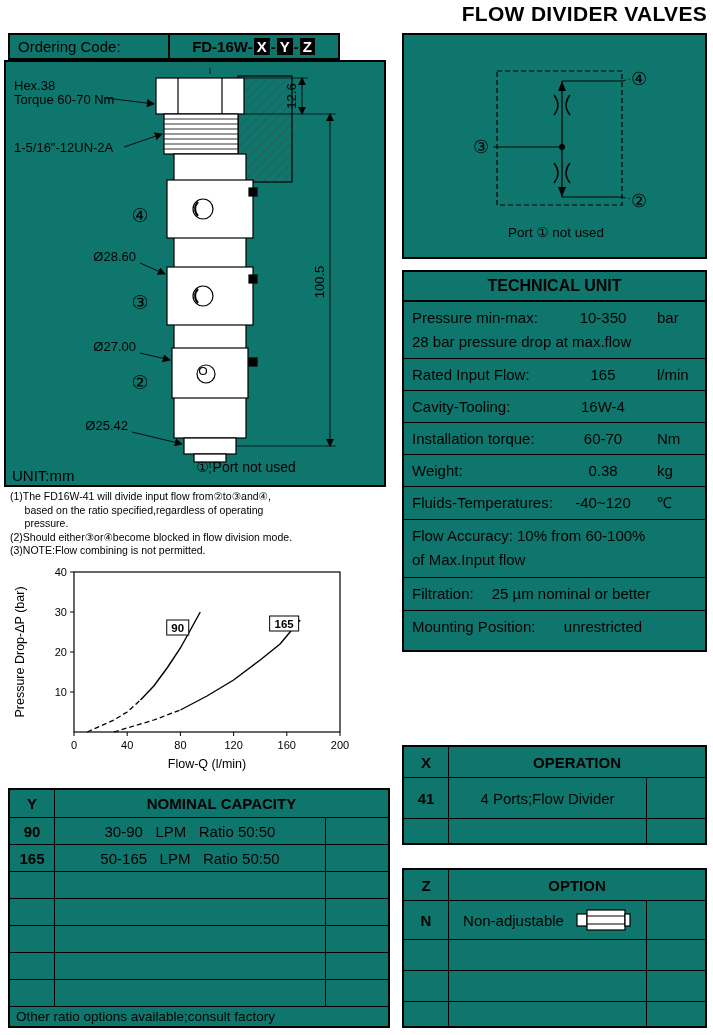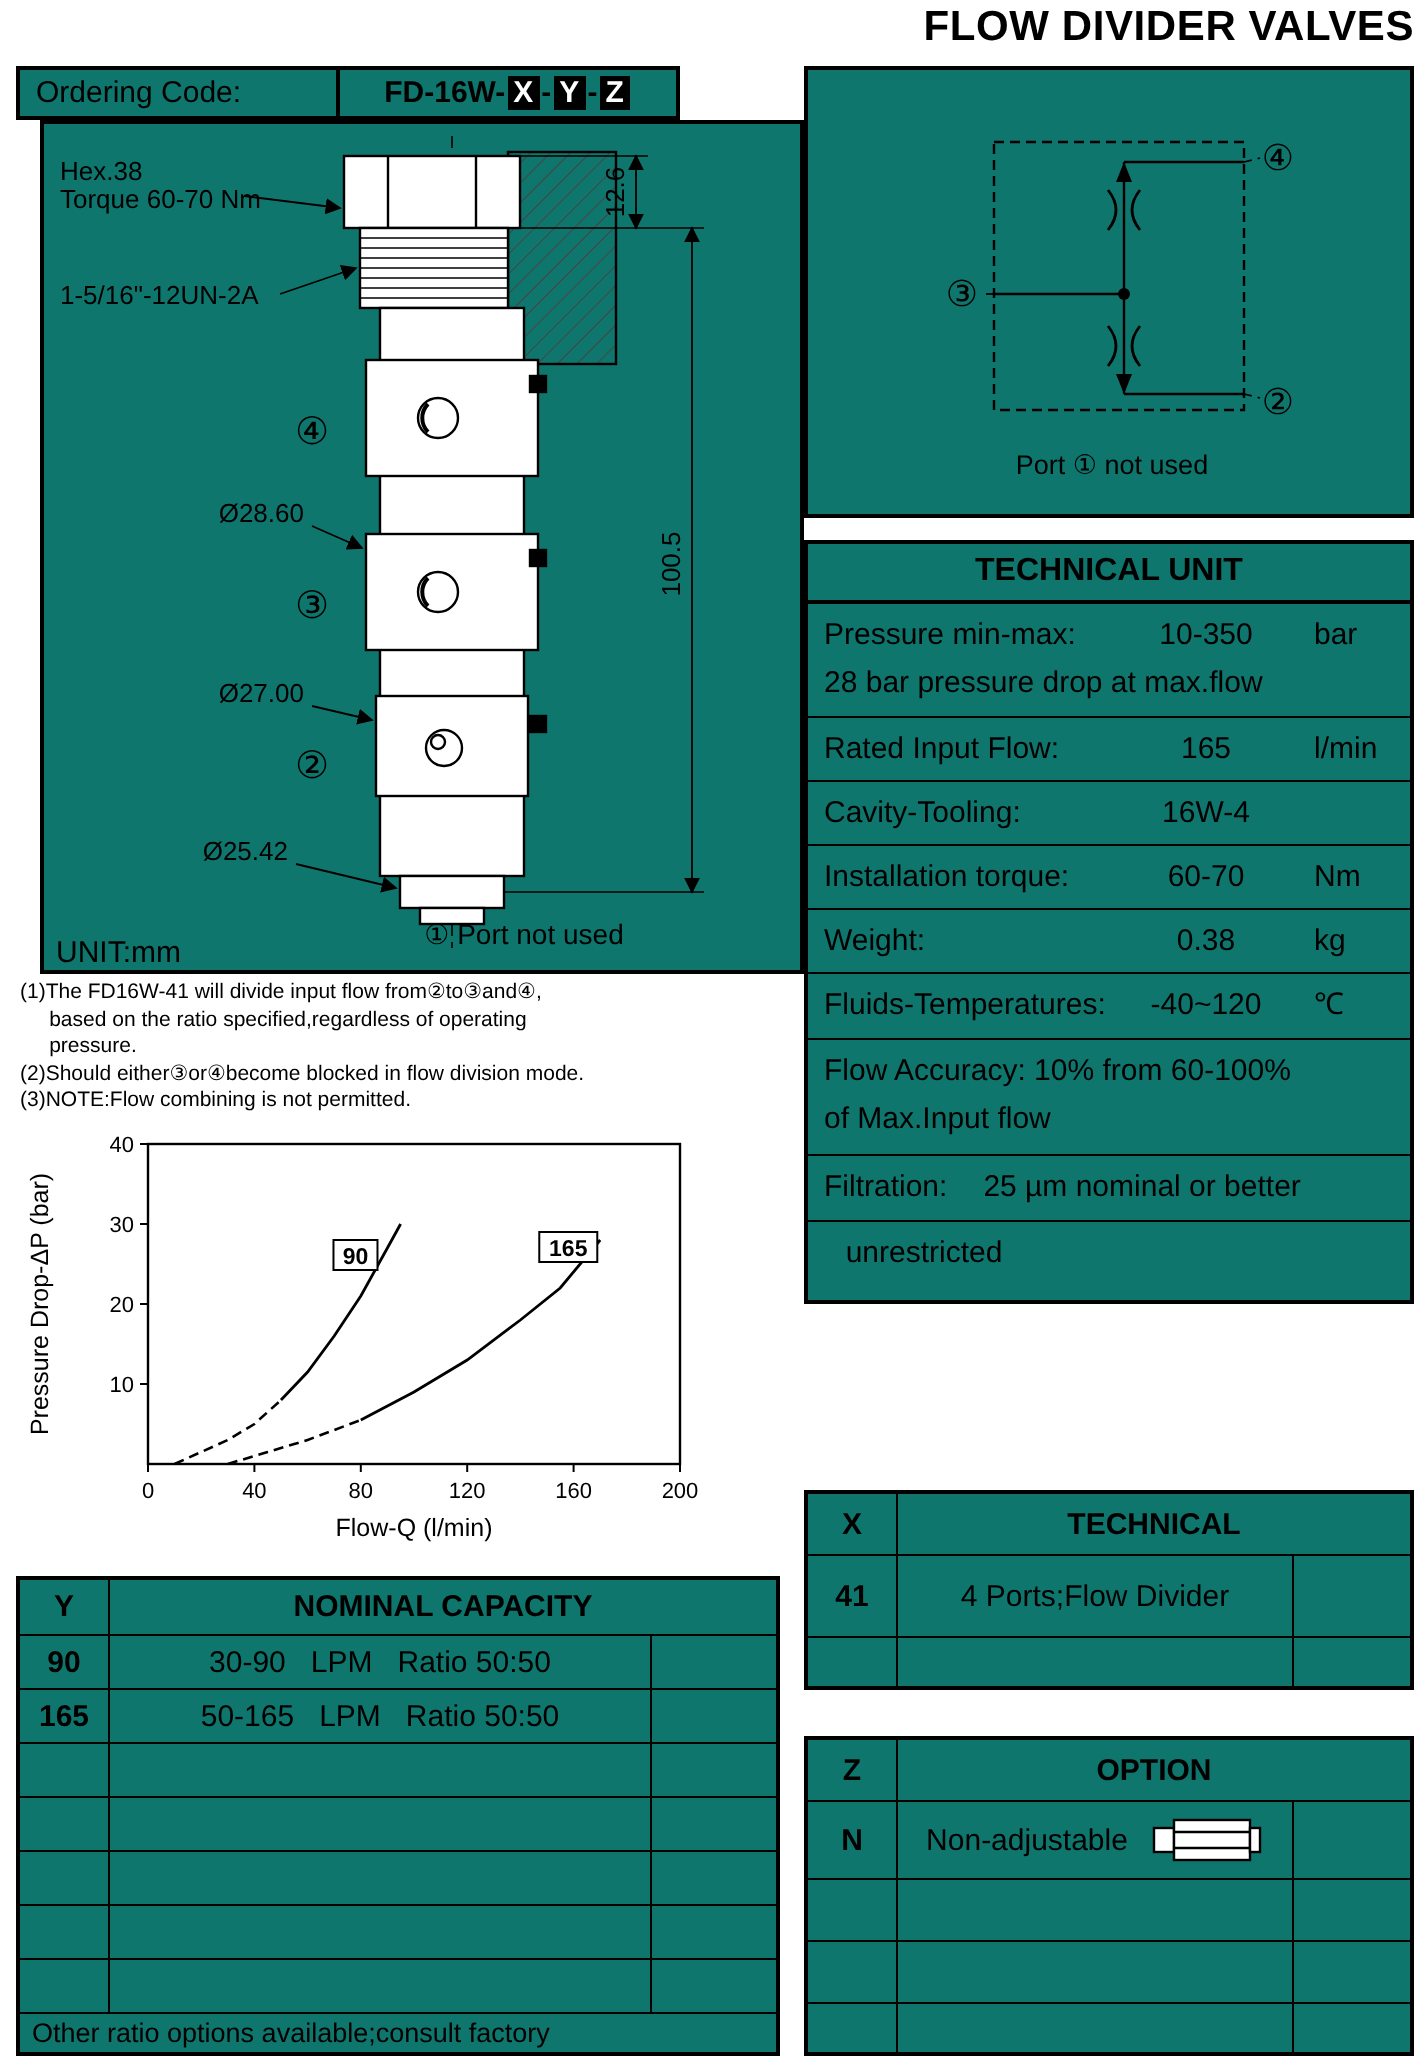--- a/index.html
+++ b/index.html
@@ -11,21 +11,21 @@
   .row + .row{border-top:1.5px solid #000;}
   .cellC{display:flex;align-items:center;justify-content:center;}
   .bold{font-weight:bold;}
   .pre{white-space:pre;}
   
   #ordering{left:8px;top:33px;width:332px;height:27px;display:flex;font-size:15px;}
   .ord-left{width:150px;border-right:2px solid #000;display:flex;align-items:center;padding-left:8px;}
   .ord-right{flex:1;display:flex;align-items:center;justify-content:center;font-weight:bold;}
   .code-box{background:#000;color:#fff;padding:0 3px;margin:0 1px;}
   
-  #drawingBox{left:20px;top:60px;width:382px;height:427px;}
+  #drawingBox{left:4px;top:60px;width:382px;height:427px;}
   svg text{font-family:"Liberation Sans",sans-serif;fill:#000;stroke:none;}
   
   #notes{left:10px;top:490px;width:382px;font-size:10.5px;line-height:13.5px;}
   
   #tech{left:402px;top:270px;width:305px;height:382px;display:flex;flex-direction:column;font-size:15px;}
   .tech-head{height:28px;border-bottom:2px solid #000;display:flex;align-items:center;justify-content:center;
              font-weight:bold;font-size:16px;}
   .tech-row{padding:3px 8px;box-sizing:border-box;}
   .tech-row + .tech-row{border-top:1.5px solid #000;}
   .tr-flex{display:flex;align-items:center;line-height:25px;}
@@ -266,20 +266,21 @@
     <div class="tr-line2">of Max.Input flow</div>
   </div>
   <div class="tech-row" style="height:33px;">
     <div class="tr-flex">
       <span>Filtration:</span>
       <span style="margin-left:18px;">25 µm nominal or better</span>
     </div>
   </div>
   <div class="tech-row" style="flex:1;">
     <div class="tr-flex">
+      <span class="tr-label">Mounting Position:</span>
       <span class="tr-value">unrestricted</span>
       <span class="tr-unit"></span>
     </div>
   </div>
 </div>
 
 <div id="capacity" class="box">
   <div class="row" style="height:27px;">
     <div class="cap-y cellC bold">Y</div>
     <div class="cap-main cellC bold">NOMINAL CAPACITY</div>
@@ -318,21 +319,21 @@
     <div class="cap-y"></div>
       <div class="cap-main"></div>
       <div class="cap-r"></div>
   </div>
   <div class="cap-footer">Other ratio options available;consult factory</div>
 </div>
 
 <div id="operation" class="box">
   <div class="row" style="height:30px;">
     <div class="colL cellC bold">X</div>
-    <div class="cellC bold" style="flex:1;">TECHNICAL</div>
+    <div class="cellC bold" style="flex:1;">OPERATION</div>
   </div>
   <div class="row" style="height:40px;">
     <div class="colL cellC bold">41</div>
     <div class="cellC" style="flex:1;">4 Ports;Flow Divider</div>
     <div class="colR"></div>
   </div>
   <div class="row" style="flex:1;">
     <div class="colL"></div>
     <div style="flex:1;"></div>
     <div class="colR"></div>

